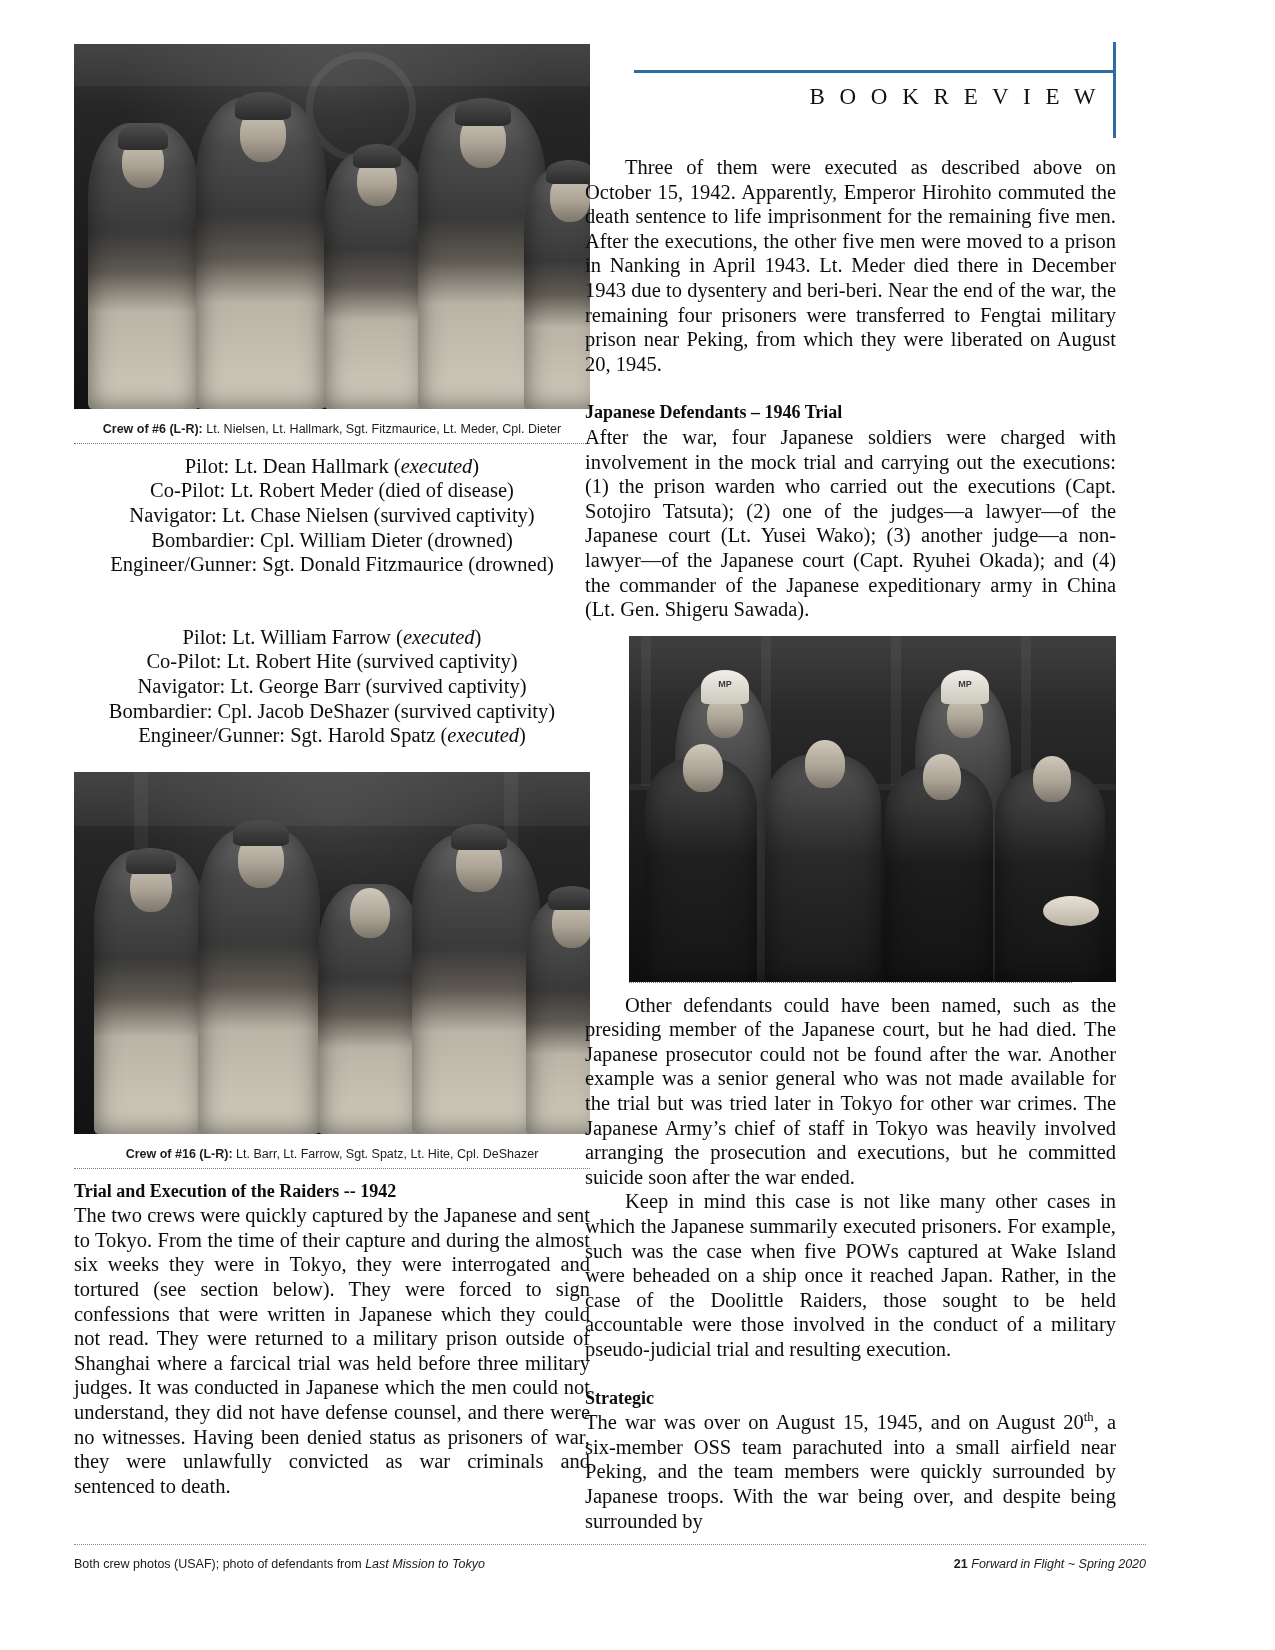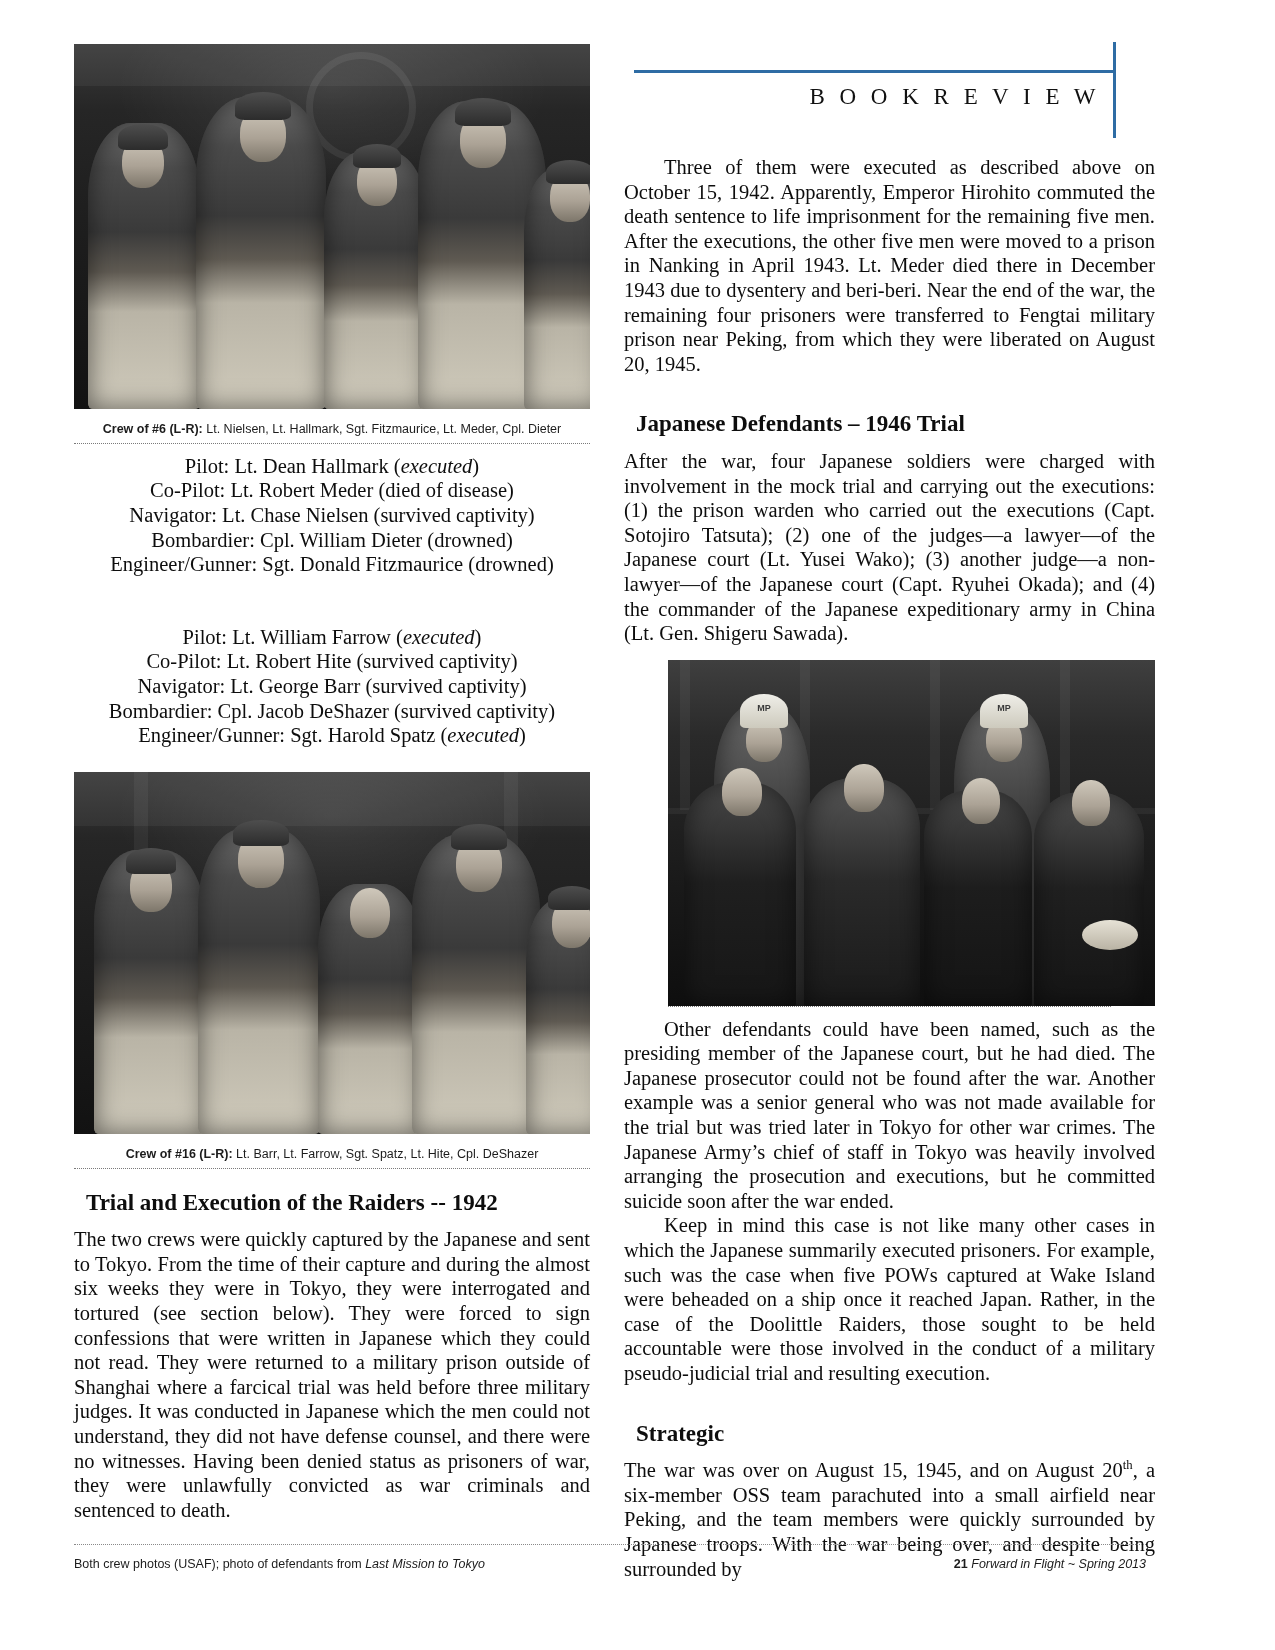--- a/index.html
+++ b/index.html
@@ -54,21 +54,21 @@
 
   
   .col-left {
     position: absolute;
     left: 74px;
     top: 44px;
     width: 516px;
   }
   .col-right {
     position: absolute;
-    left: 624px;
+    left: 585px;
     top: 155px;
     width: 531px;
   }
 
   
   .photo {
     position: relative;
     background: #2a2a2a;
     overflow: hidden;
   }
@@ -149,24 +149,24 @@
     text-align: justify;
     -webkit-hyphens: none;
     hyphens: none;
   }
   .body p { margin: 0; }
   .body .indent { text-indent: 40px; }
   .gap { height: 24px; }
   .rolelist p { margin: 0; text-align: center; }
   h3.sec {
     font-family: "Liberation Serif", serif;
-    font-size: 23px;
+    font-size: 18px;
     line-height: 24.6px;
     font-weight: bold;
-    margin: 12px;
+    margin: 0;
     color: #0d0d0d;
   }
   i, em { font-style: italic; }
   sup { font-size: 0.62em; vertical-align: super; line-height: 0; margin-top: 11px; }
 
   
   .footer {
     position: absolute;
     left: 74px;
     top: 1544px;
@@ -358,17 +358,17 @@
     <h3 class="sec">Strategic</h3>
     <div class="body">
       <p><span>The war was over on August 15, 1945, and on August 20</span><sup>th</sup><span>, a six-member OSS team parachuted into a small airfield near Peking, and the team members were quickly surrounded by Japanese troops. With the war being over, and despite being surrounded by</span></p>
     </div>
   </div>
 
   <div class="footer">
     <div class="footer-rule"></div>
     <div class="footer-row">
       <div class="footer-left"><span>Both crew photos (USAF); photo of defendants from </span><i>Last Mission to Tokyo</i></div>
-      <div class="footer-right"><b>21</b> <i>Forward in Flight ~ Spring 2013</i></div>
+      <div class="footer-right"><b>21</b> <i>Forward in Flight ~ Spring 2020</i></div>
     </div>
   </div>
 
 </div>
 
 </body></html>

